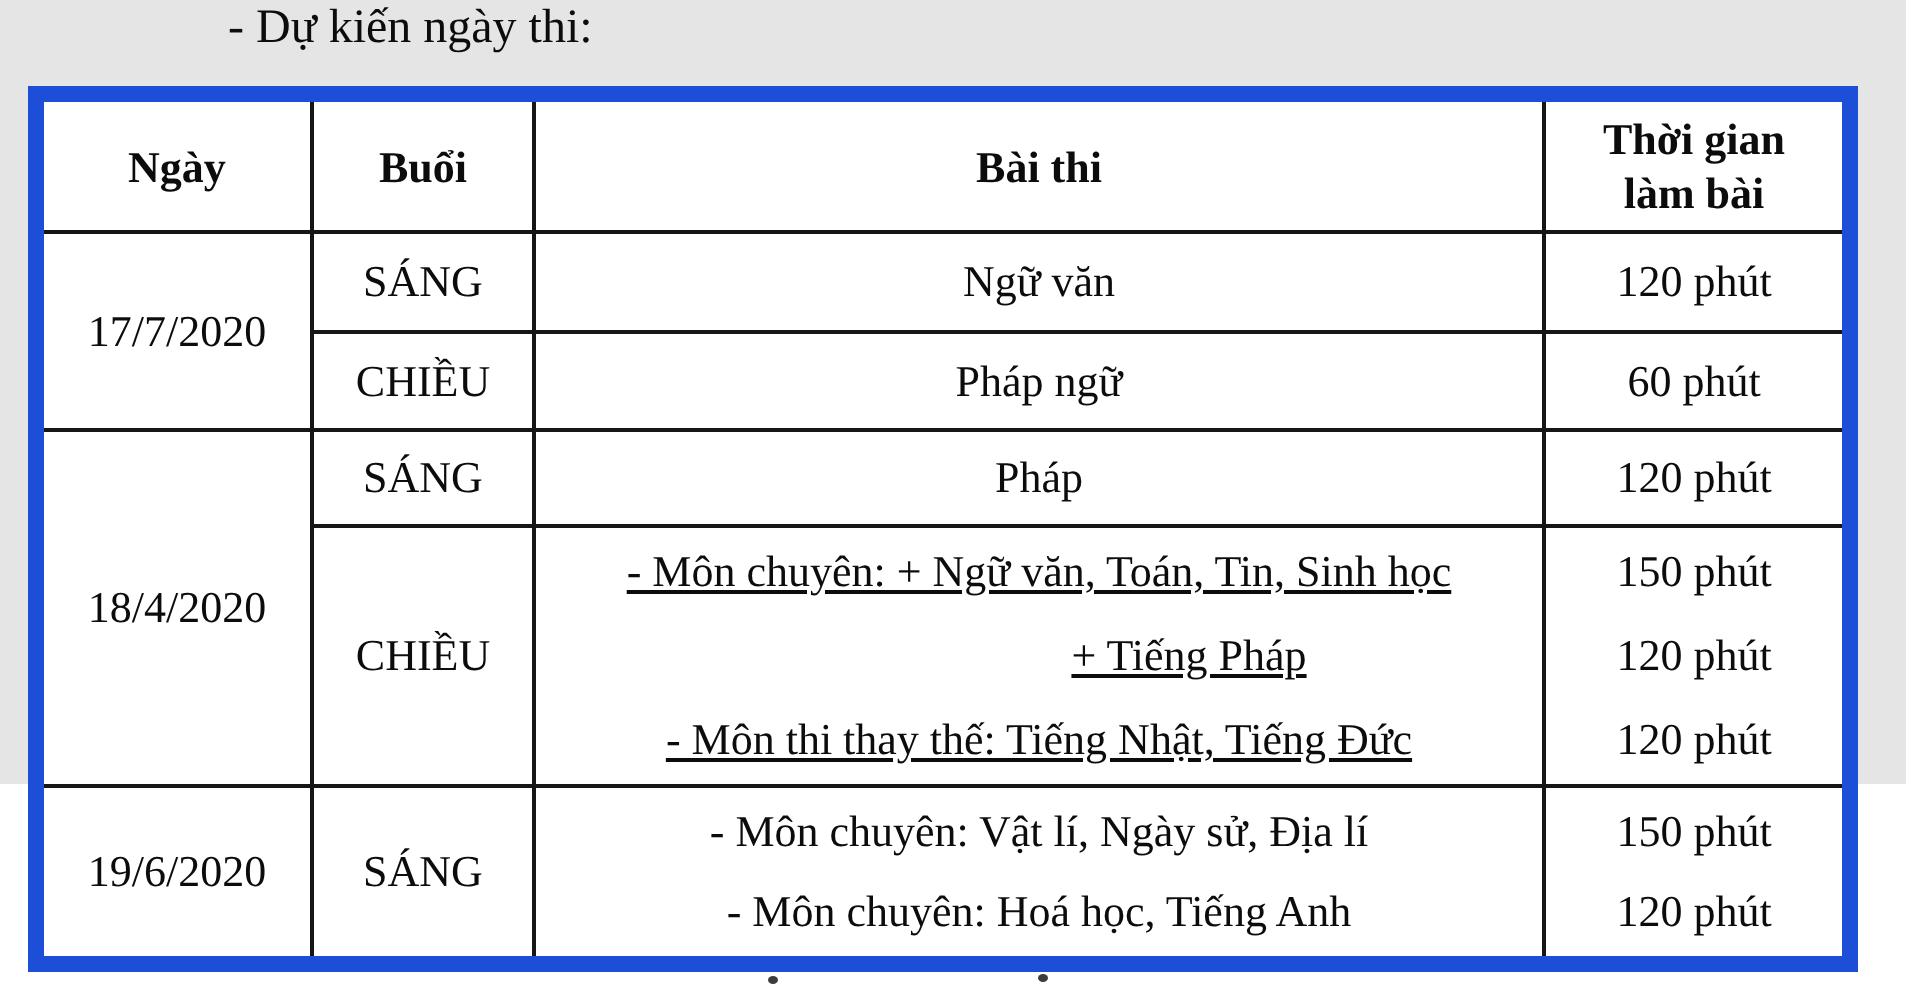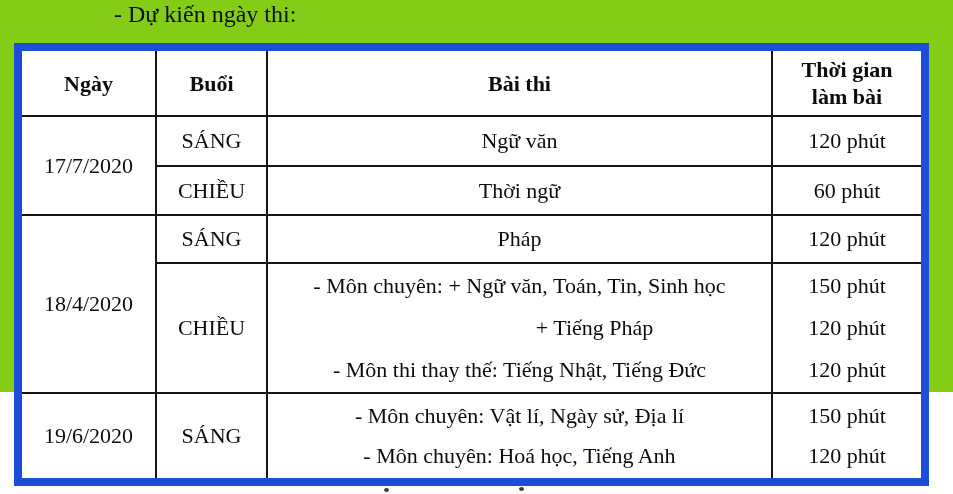--- a/index.html
+++ b/index.html
@@ -11,21 +11,21 @@
     width: 953px;
     height: 494px;
     overflow: hidden;
     font-family: "Liberation Serif", "DejaVu Serif", serif;
     color: #0c0c0c;
   }
   .page {
     position: relative;
     width: 953px;
     height: 392px;
-    background: #84cc16;
+    background: #e5e5e5;
   }
   .intro {
     position: absolute;
     left: 114px;
     top: 0px;
     font-size: 24px;
     line-height: 28px;
     white-space: nowrap;
   }
   table.schedule {
@@ -59,20 +59,21 @@
   tr.row-5       { height: 89px; }
 
   td.exam-multi {
     text-align: left;
     padding-left: 11px;
     padding-right: 4px;
   }
   td.exam-multi .line {
     line-height: 42px;
     white-space: nowrap;
+    text-decoration: underline;
   }
   td.exam-multi .line.indent {
     margin-left: 150px;
   }
   td.duration-multi .line,
   td.exam-centered .line {
     line-height: 42px;
     white-space: nowrap;
   }
   td.exam-centered .line,
@@ -113,21 +114,21 @@
 
     <tr class="row-1">
       <td rowspan="2">17/7/2020</td>
       <td>SÁNG</td>
       <td>Ngữ văn</td>
       <td>120 phút</td>
     </tr>
 
     <tr class="row-2">
       <td>CHIỀU</td>
-      <td>Thời ngữ</td>
+      <td>Pháp ngữ</td>
       <td>60 phút</td>
     </tr>
 
     <tr class="row-3">
       <td rowspan="2">18/4/2020</td>
       <td>SÁNG</td>
       <td>Pháp</td>
       <td>120 phút</td>
     </tr>
 

